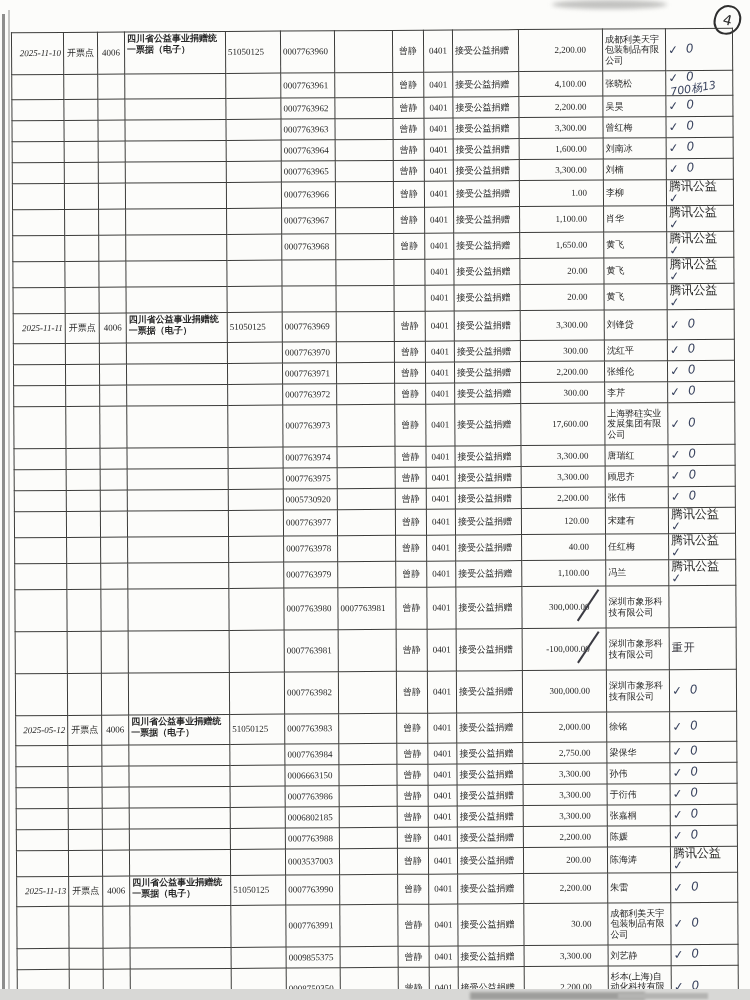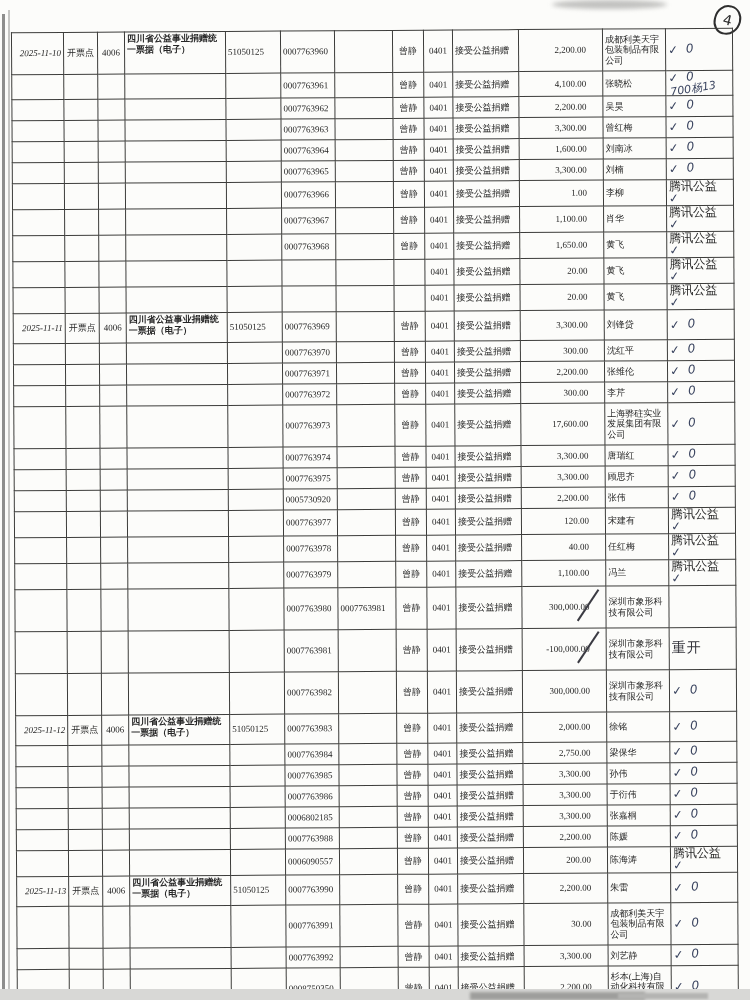--- a/index.html
+++ b/index.html
@@ -30,21 +30,21 @@
   td.c-office,td.c-code,td.c-item_code,td.c-operator{text-align:center;}
   td.c-amount{text-align:right;padding-right:16px;position:relative;border-radius:15px;}
   td.c-doc_title{vertical-align:top;font-weight:bold;}
   td.c-note{overflow:visible;position:relative;}
   td.slashed::after{content:"";position:absolute;right:14px;top:-8px;width:1.8px;height:46px;
      background:#3a3a42;transform:rotate(34deg);}
 
   .hand{font-family:"DejaVu Sans",sans-serif;font-style:italic;color:#3b4560;
      font-size:12px;display:inline-block;transform:rotate(-5deg);letter-spacing:2px;
      white-space:nowrap;line-height:10px;}
-  .hand-reopen{font-family:"DejaVu Sans",sans-serif;color:#33333b;font-size:14px;
+  .hand-reopen{font-family:"DejaVu Sans",sans-serif;color:#33333b;font-size:11px;
      font-style:normal;transform:none;letter-spacing:1px;}
   .hand-extra{font-family:"DejaVu Sans",sans-serif;font-style:italic;color:#3b4560;
      font-size:11px;display:inline-block;transform:rotate(-9deg);white-space:nowrap;
      position:relative;z-index:6;margin-left:2px;}
   .note-print{font-size:12px;color:#262626;}
 </style>
 </head>
 <body>
 
 <div id="scan-page">
@@ -443,21 +443,21 @@
             <td class="c-inv1">0007763982</td>
             <td class="c-inv2"></td>
             <td class="c-operator">曾静</td>
             <td class="c-item_code">0401</td>
             <td class="c-summary">接受公益捐赠</td>
             <td class="c-amount">300,000.00</td>
             <td class="c-payer">深圳市象形科技有限公司</td>
             <td class="c-note"><span class="hand">✓ 0</span></td>
           </tr>
           <tr class="row-s">
-            <td class="c-date">2025-11-12</td>
+            <td class="c-date">2025-05-12</td>
             <td class="c-office">开票点</td>
             <td class="c-code">4006</td>
             <td class="c-doc_title">四川省公益事业捐赠统一票据（电子）</td>
             <td class="c-batch">51050125</td>
             <td class="c-inv1">0007763983</td>
             <td class="c-inv2"></td>
             <td class="c-operator">曾静</td>
             <td class="c-item_code">0401</td>
             <td class="c-summary">接受公益捐赠</td>
             <td class="c-amount">2,000.00</td>
@@ -478,21 +478,21 @@
             <td class="c-amount">2,750.00</td>
             <td class="c-payer">梁保华</td>
             <td class="c-note"><span class="hand">✓ 0</span></td>
           </tr>
           <tr class="row-r">
             <td class="c-date"></td>
             <td class="c-office"></td>
             <td class="c-code"></td>
             <td class="c-doc_title"></td>
             <td class="c-batch"></td>
-            <td class="c-inv1">0007763985</td>
+            <td class="c-inv1">0006663150</td>
             <td class="c-inv2"></td>
             <td class="c-operator">曾静</td>
             <td class="c-item_code">0401</td>
             <td class="c-summary">接受公益捐赠</td>
             <td class="c-amount">3,300.00</td>
             <td class="c-payer">孙伟</td>
             <td class="c-note"><span class="hand">✓ 0</span></td>
           </tr>
           <tr class="row-r">
             <td class="c-date"></td>
@@ -538,21 +538,21 @@
             <td class="c-amount">2,200.00</td>
             <td class="c-payer">陈媛</td>
             <td class="c-note"><span class="hand">✓ 0</span></td>
           </tr>
           <tr class="row-r">
             <td class="c-date"></td>
             <td class="c-office"></td>
             <td class="c-code"></td>
             <td class="c-doc_title"></td>
             <td class="c-batch"></td>
-            <td class="c-inv1">0006090557</td>
+            <td class="c-inv1">0003537003</td>
             <td class="c-inv2"></td>
             <td class="c-operator">曾静</td>
             <td class="c-item_code">0401</td>
             <td class="c-summary">接受公益捐赠</td>
             <td class="c-amount">200.00</td>
             <td class="c-payer">陈海涛</td>
             <td class="c-note"><span class="note-print">腾讯公益</span> <span class="hand">✓</span></td>
           </tr>
           <tr class="row-s">
             <td class="c-date">2025-11-13</td>
@@ -583,21 +583,21 @@
             <td class="c-amount">30.00</td>
             <td class="c-payer">成都利美天宇包装制品有限公司</td>
             <td class="c-note"><span class="hand">✓ 0</span></td>
           </tr>
           <tr class="row-r">
             <td class="c-date"></td>
             <td class="c-office"></td>
             <td class="c-code"></td>
             <td class="c-doc_title"></td>
             <td class="c-batch"></td>
-            <td class="c-inv1">0007763992</td>
+            <td class="c-inv1">0009855375</td>
             <td class="c-inv2"></td>
             <td class="c-operator">曾静</td>
             <td class="c-item_code">0401</td>
             <td class="c-summary">接受公益捐赠</td>
             <td class="c-amount">3,300.00</td>
             <td class="c-payer">刘艺静</td>
             <td class="c-note"><span class="hand">✓ 0</span></td>
           </tr>
           <tr class="row-t">
             <td class="c-date"></td>

